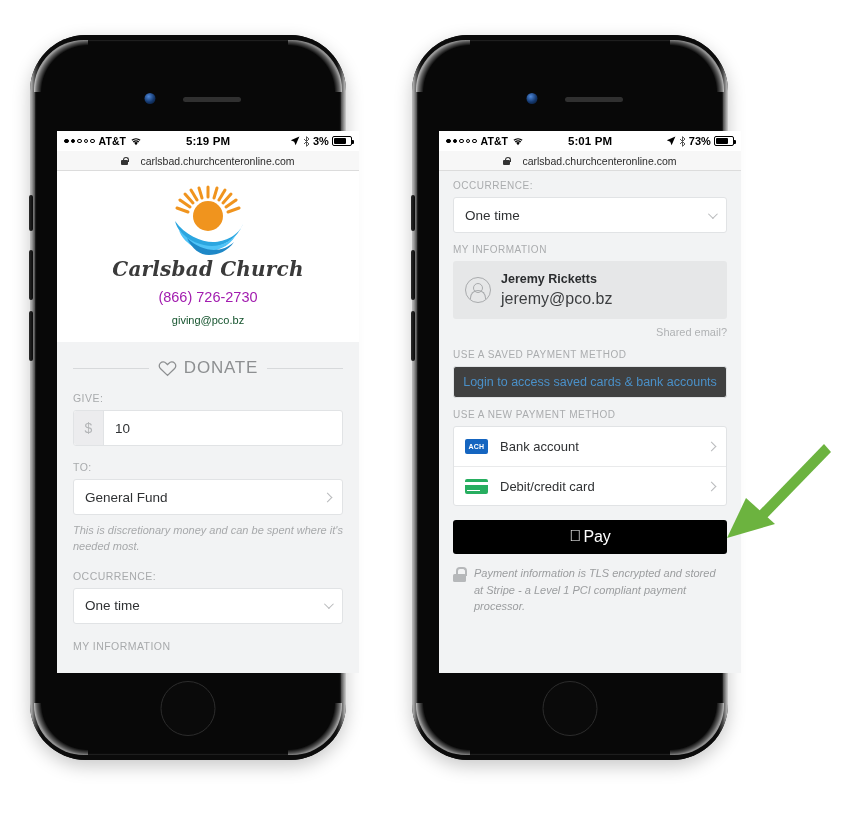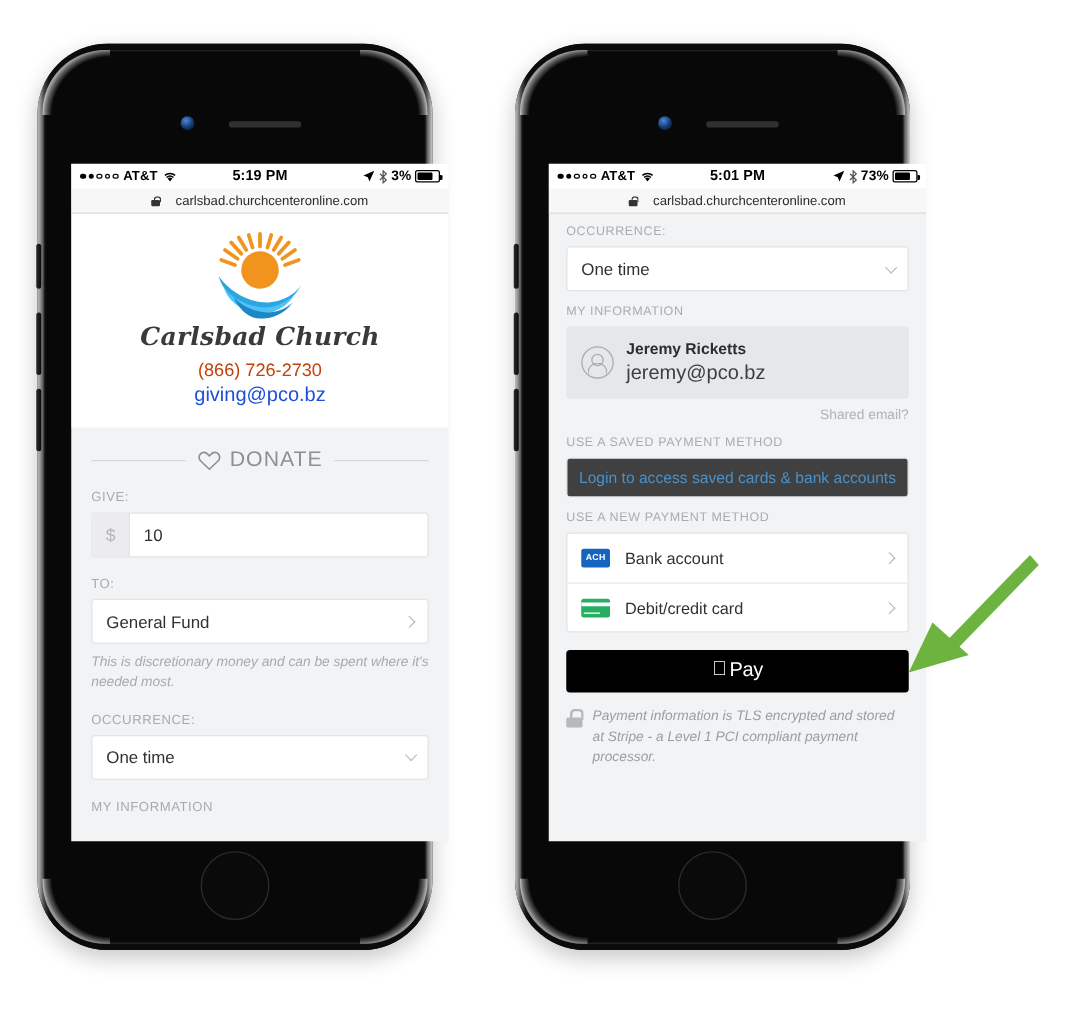--- a/index.html
+++ b/index.html
@@ -139,22 +139,22 @@
 
   
   .hero { background:#fff; padding: 14px 0 16px; text-align:center; }
   .logo-wrap { width: 86px; height: 70px; margin: 0 auto 2px; position: relative; }
   .church-name {
     font-family: "DejaVu Serif", serif;
     font-style: italic; font-weight: bold;
     font-size: 20px; color: #3a3a3a; letter-spacing: .2px;
     margin-bottom: 8px;
   }
-  .phone-link { color:#c2410c; font-size:14.5px; margin-bottom:3px; }
-  .email-link { color:#1d4ed8; font-size:16px; }
+  .phone-link { color:#a21caf; font-size:14.5px; margin-bottom:9px; }
+  .email-link { color:#14532d; font-size:11px; }
 
   .donate-head {
     display:flex; align-items:center; gap:9px;
     padding: 16px 16px 0;
   }
   .rule { flex:1; height:1px; background:#d7d9db; }
   .donate-label {
     display:flex; align-items:center; gap:7px;
     color:#8d8f91; font-size:17px; letter-spacing:.8px;
   }

